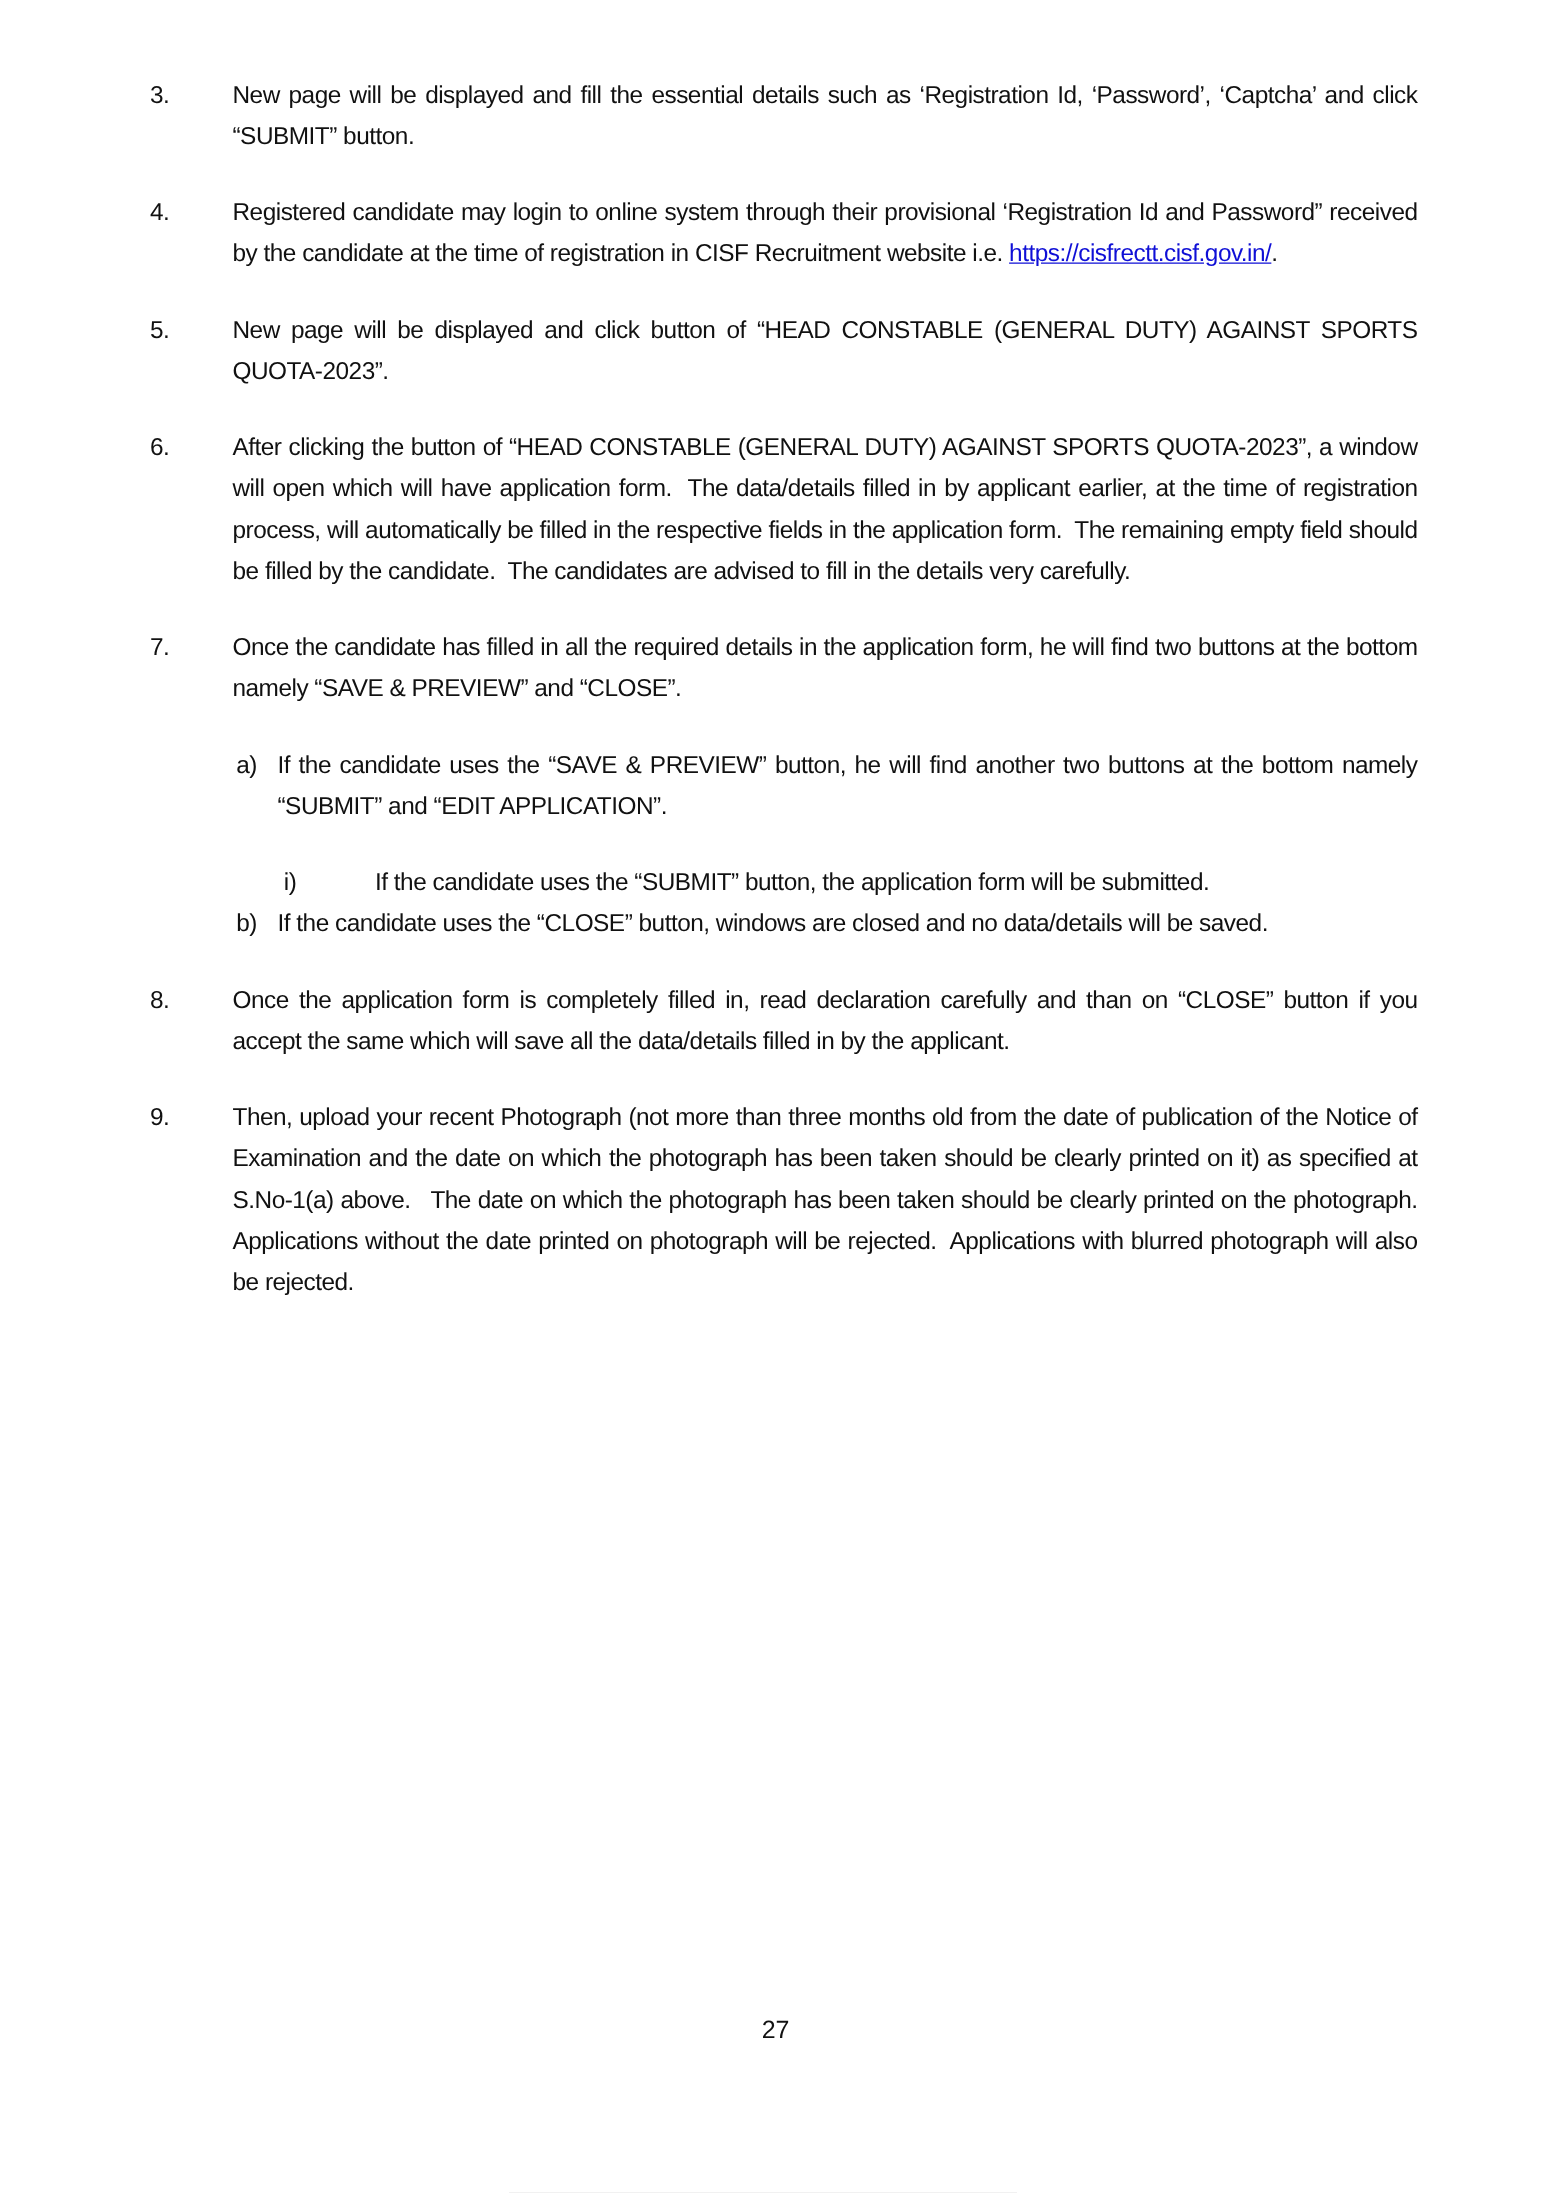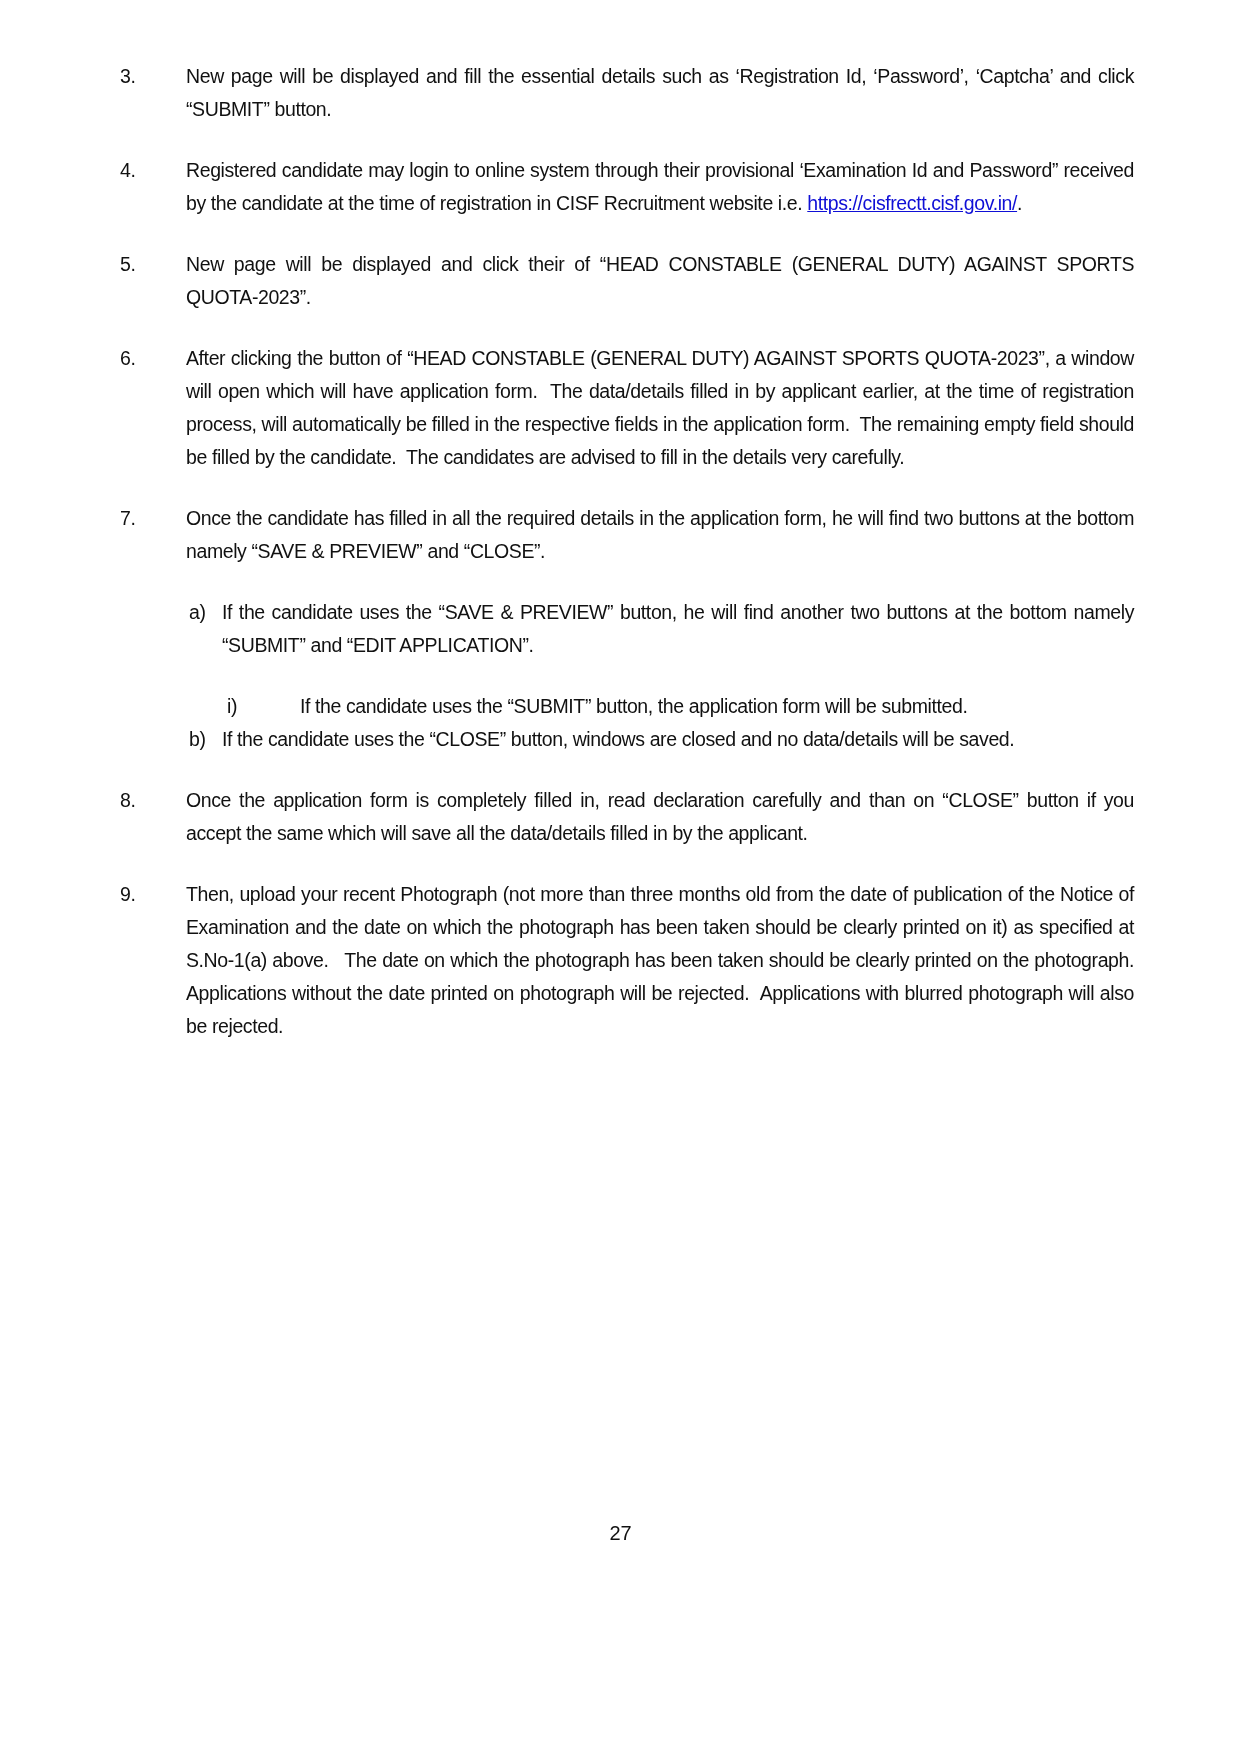--- a/index.html
+++ b/index.html
@@ -45,44 +45,44 @@
   .run.b {
     font-weight: normal;
   }
   a.link {
     color: var(--link, #0000EE);
     text-decoration: underline;
     cursor: pointer;
   }
   .page-number {
     position: absolute;
-    top: 1517px;
+    top: 1608px;
     left: 0;
     right: 0;
     text-align: center;
     font-size: 20px;
     letter-spacing: 0;
   }
 </style>
 </head>
 <body>
 
 <div class="page">
   <div>
       <div class="item lv-n">
         <span class="label">3.</span>
         <div class="content"><span class="run">New page will be displayed and fill the essential details such as ‘</span><span class="run b">Registration Id, ‘Password’, ‘Captcha’</span><span class="run"> and click “</span><span class="run b">SUBMIT</span><span class="run">” button.</span></div>
       </div>
       <div class="item lv-n">
         <span class="label">4.</span>
-        <div class="content"><span class="run">Registered candidate may login to online system through their provisional ‘</span><span class="run b">Examination Id and Password</span><span class="run">” received by the candidate at the time of registration in CISF Recruitment website i.e. </span><a class="run link" href="#">https://cisfrectt.cisf.gov.in/</a><span class="run">.</span></div>
+        <div class="content"><span class="run">Registered candidate may login to online system through their provisional ‘</span><span class="run b">Registration Id and Password</span><span class="run">” received by the candidate at the time of registration in CISF Recruitment website i.e. </span><a class="run link" href="#">https://cisfrectt.cisf.gov.in/</a><span class="run">.</span></div>
       </div>
       <div class="item lv-n">
         <span class="label">5.</span>
-        <div class="content"><span class="run">New page will be displayed and click their of “</span><span class="run b">HEAD CONSTABLE (GENERAL DUTY) AGAINST SPORTS QUOTA-2023”.</span></div>
+        <div class="content"><span class="run">New page will be displayed and click button of “</span><span class="run b">HEAD CONSTABLE (GENERAL DUTY) AGAINST SPORTS QUOTA-2023”.</span></div>
       </div>
       <div class="item lv-n">
         <span class="label">6.</span>
         <div class="content"><span class="run">After clicking the button of “HEAD CONSTABLE (GENERAL DUTY) AGAINST SPORTS QUOTA-2023”, a window will open which will have application form.  The data/details filled in by applicant earlier, at the time of registration process, will automatically be filled in the respective fields in the application form.  The remaining empty field should be filled by the candidate.  The candidates are advised to fill in the details very carefully.</span></div>
       </div>
       <div class="item lv-n">
         <span class="label">7.</span>
         <div class="content"><span class="run">Once the candidate has filled in all the required details in the application form, he will find two buttons at the bottom namely </span><span class="run b">“SAVE &amp; PREVIEW” and “CLOSE”.</span></div>
       </div>
       <div class="item lv-a">

